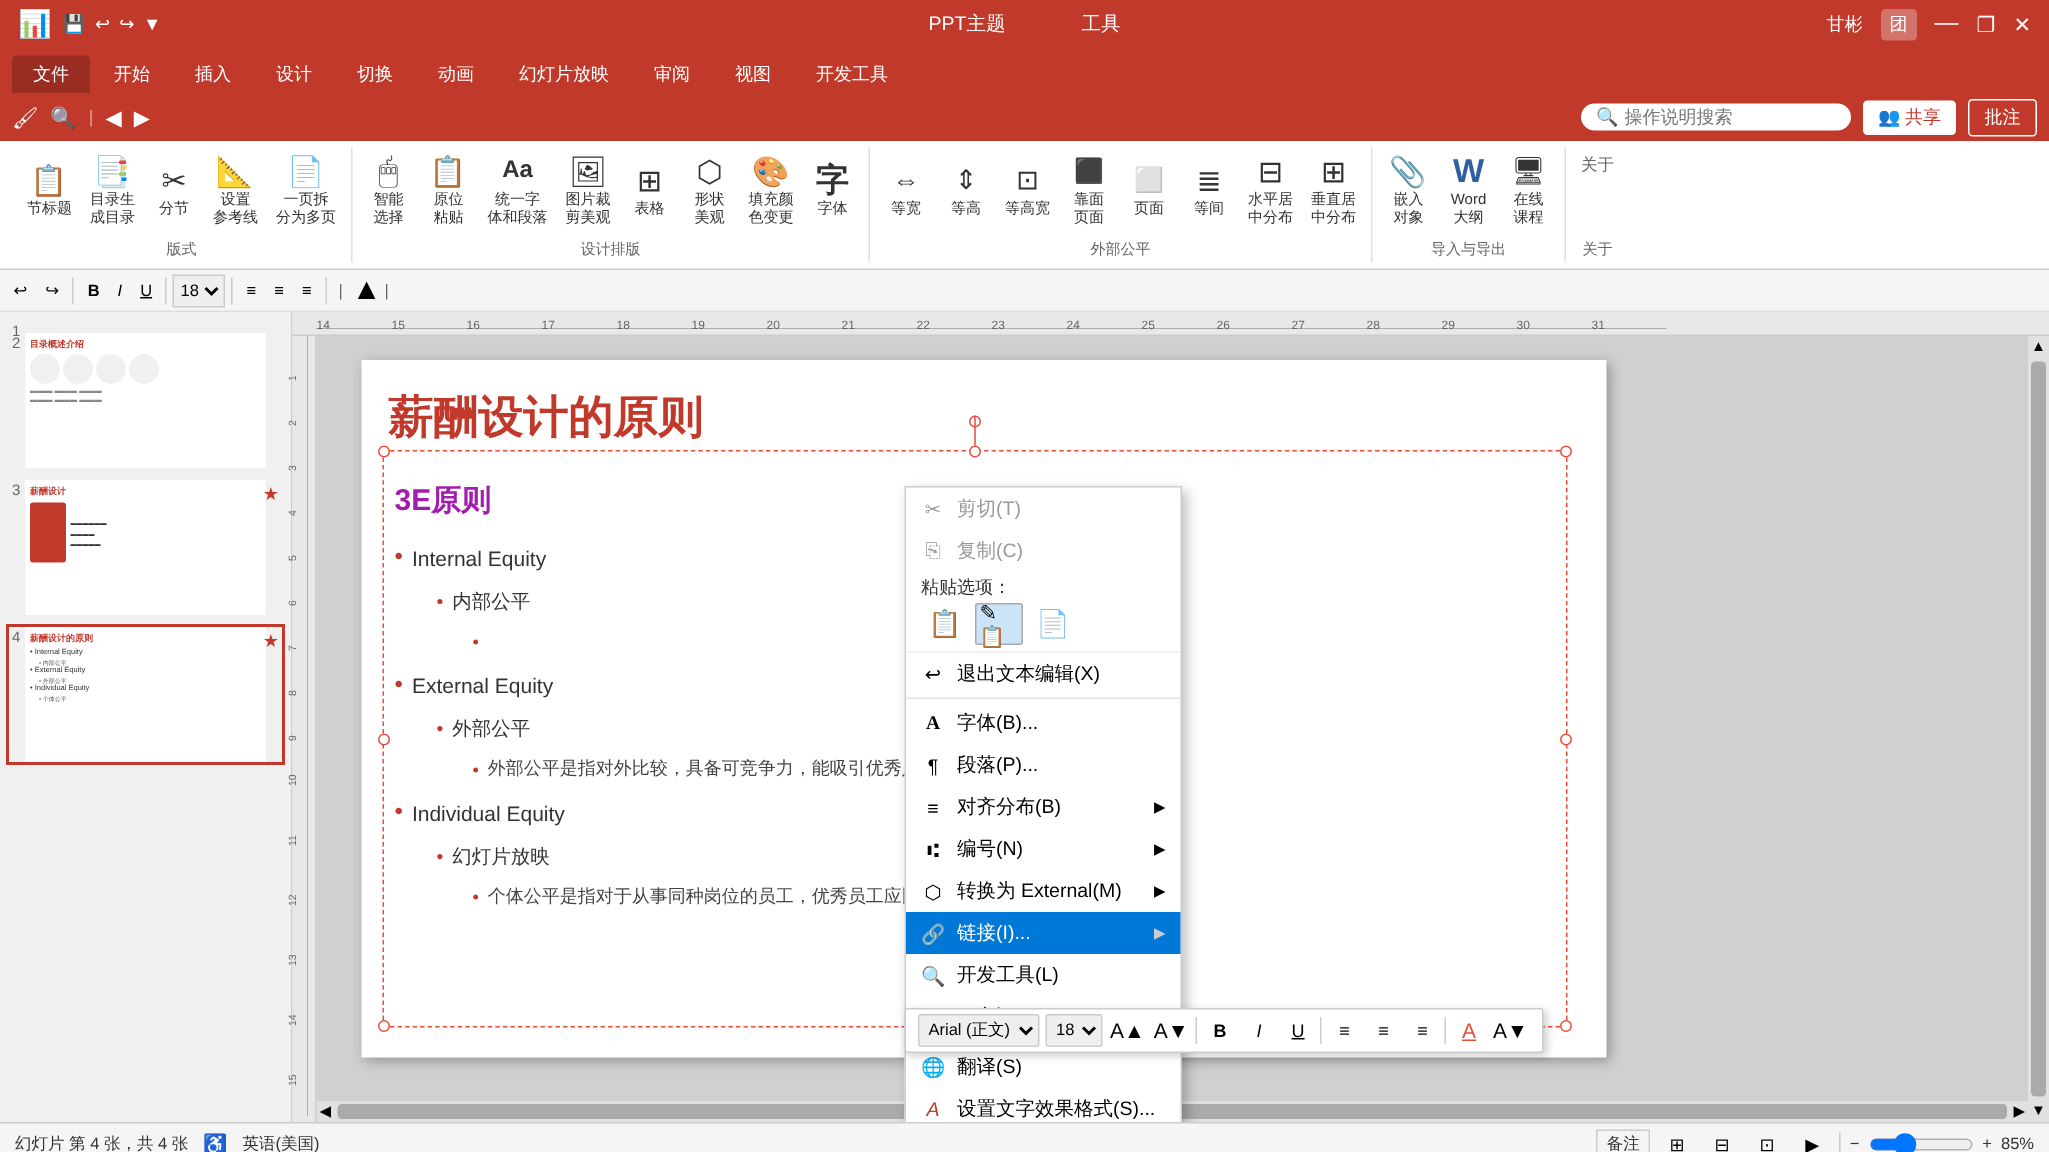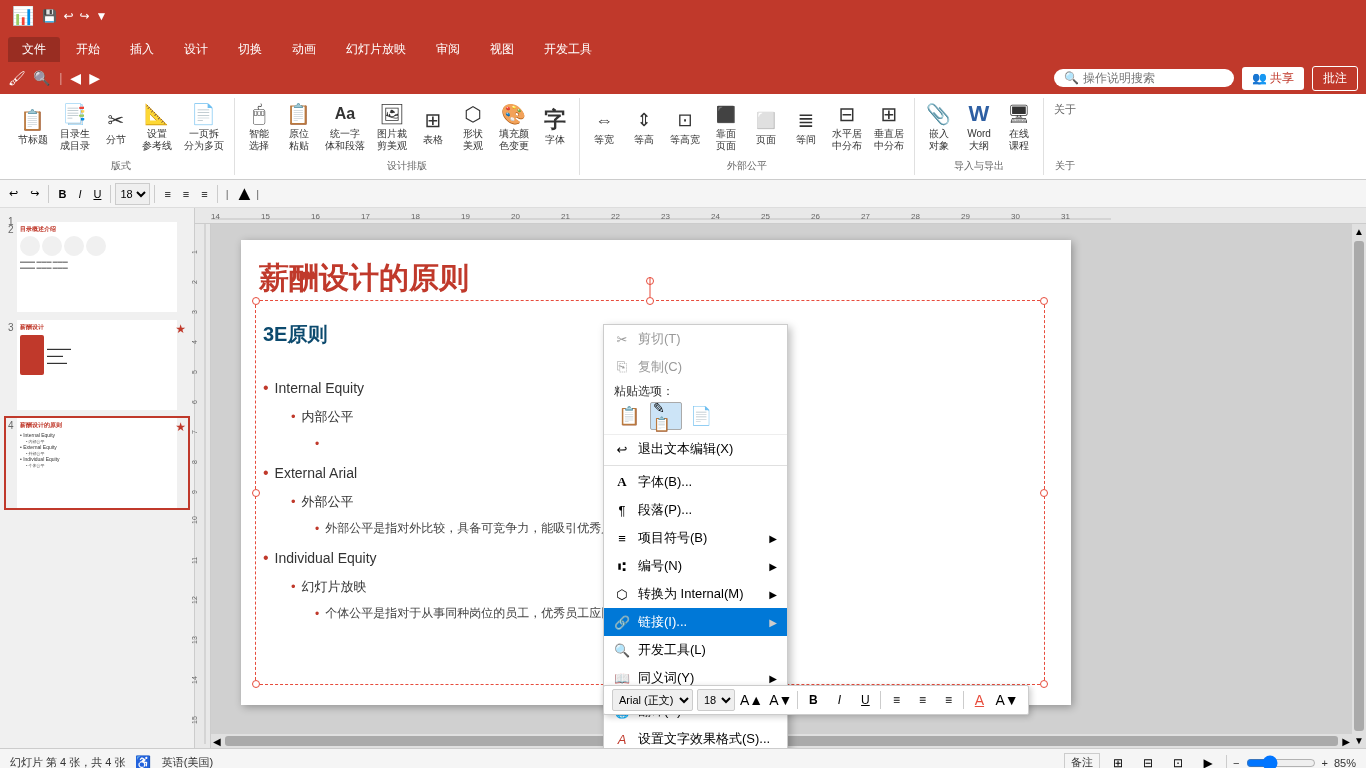--- a/index.html
+++ b/index.html
@@ -74,21 +74,21 @@
     .ctx-item { display: flex; align-items: center; padding: 5px 10px; cursor: pointer; gap: 8px; white-space: nowrap; }
     .ctx-item:hover, .ctx-item.highlighted { background: #0078d7; color: white; }
     .ctx-item .ctx-icon { width: 16px; font-size: 13px; text-align: center; }
     .ctx-item .ctx-label { flex: 1; }
     .ctx-item .ctx-shortcut { font-size: 11px; color: #888; }
     .ctx-separator { height: 1px; background: #e0e0e0; margin: 2px 0; }
     .ctx-arrow { margin-left: auto; font-size: 10px; }
 
     
     #mini-toolbar {
-      position: absolute; top: 462px; left: 590px; background: white; border: 1px solid #ccc; box-shadow: 2px 2px 6px rgba(0,0,0,0.2); padding: 4px 8px; display: flex; align-items: center; gap: 6px; z-index: 100; border-radius: 2px; margin-top: 13px;
+      position: absolute; top: 462px; left: 590px; background: white; border: 1px solid #ccc; box-shadow: 2px 2px 6px rgba(0,0,0,0.2); padding: 4px 8px; display: flex; align-items: center; gap: 6px; z-index: 100; border-radius: 2px;
     }
     .mini-tb-btn { height: 22px; min-width: 22px; border: 1px solid transparent; background: transparent; cursor: pointer; font-size: 12px; display: flex; align-items: center; justify-content: center; border-radius: 2px; }
     .mini-tb-btn.bold { font-weight: bold; }
     .mini-tb-btn.italic { font-style: italic; }
     .mini-tb-btn.underline { text-decoration: underline; }
     .mini-tb-divider { width: 1px; height: 18px; background: #ccc; }
 
     
     #status-bar { height: 28px; background: #f5f5f5; border-top: 1px solid #ccc; display: flex; align-items: center; padding: 0 10px; gap: 10px; font-size: 11px; color: #333; }
     .view-btn { width: 24px; height: 22px; border: 1px solid transparent; background: transparent; cursor: pointer; font-size: 12px; display: flex; align-items: center; justify-content: center; border-radius: 2px; }
@@ -107,20 +107,30 @@
 
 <div id="title-bar">
   <div style="display:flex;align-items:center;gap:8px;width:200px;">
     <span style="font-size:18px;color:white;">📊</span>
     <span style="font-size:12px;display:flex;gap:6px;">
       <span style="cursor:pointer;">💾</span>
       <span style="cursor:pointer;">↩</span>
       <span style="cursor:pointer;">↪</span>
       <span style="cursor:pointer;">▼</span>
     </span>
+  </div>
+  <div class="title">
+    <span>PPT主题</span>&nbsp;&nbsp;&nbsp;&nbsp;&nbsp;&nbsp;&nbsp;&nbsp;&nbsp;&nbsp;&nbsp;&nbsp;&nbsp;&nbsp;<span>工具</span>
+  </div>
+  <div style="display:flex;align-items:center;gap:12px;width:200px;justify-content:flex-end;">
+    <span style="font-size:12px;">甘彬</span>
+    <span style="background:rgba(255,255,255,0.3);padding:2px 6px;border-radius:3px;cursor:pointer;">团</span>
+    <span style="cursor:pointer;font-size:16px;">—</span>
+    <span style="cursor:pointer;font-size:14px;">❐</span>
+    <span style="cursor:pointer;font-size:14px;">✕</span>
   </div>
 </div>
 
 <div id="tab-bar">
   <div class="tab" style="background:rgba(0,0,0,0.2);">文件</div>
   <div class="tab">开始</div>
   <div class="tab">插入</div>
   <div class="tab">设计</div>
   <div class="tab">切换</div>
   <div class="tab">动画</div>
@@ -425,41 +435,41 @@
             <div style="position:absolute;bottom:-4px;left:-4px;width:8px;height:8px;background:white;border:1px solid #e74c3c;border-radius:50%;"></div>
             <div style="position:absolute;bottom:-4px;left:50%;width:8px;height:8px;background:white;border:1px solid #e74c3c;border-radius:50%;transform:translateX(-50%);"></div>
             <div style="position:absolute;bottom:-4px;right:-4px;width:8px;height:8px;background:white;border:1px solid #e74c3c;border-radius:50%;"></div>
 
             <div style="position:absolute;top:-24px;left:50%;width:8px;height:8px;background:white;border:1px solid #e74c3c;border-radius:50%;transform:translateX(-50%);"></div>
             <div style="position:absolute;top:-24px;left:50%;width:1px;height:20px;background:#e74c3c;transform:translateX(-50%);"></div>
           </div>
 
           <div style="position:absolute;top:75px;left:22px;right:22px;font-family:'Microsoft YaHei',Arial;line-height:1.9;">
 
-            <div style="font-size:20px;font-weight:bold;color:#0c4a6e;margin-bottom:20px;">3E原则</div>
+            <div style="font-size:20px;font-weight:bold;color:#a21caf;margin-bottom:4px;">3E原则</div>
 
             <div style="font-size:14px;color:#333;display:flex;align-items:center;gap:6px;margin-bottom:2px;">
               <span style="color:#c0392b;font-size:16px;">•</span>
               <span>Internal Equity</span>
             </div>
             <div style="padding-left:28px;">
               <div style="font-size:13px;color:#333;display:flex;align-items:center;gap:6px;margin-bottom:2px;">
                 <span style="color:#c0392b;">•</span>
                 <span>内部公平</span>
               </div>
               <div style="padding-left:24px;">
                 <div style="font-size:12px;color:#444;display:flex;align-items:flex-start;gap:6px;margin-bottom:2px;">
                   <span style="color:#c0392b;margin-top:1px;">•</span>
                 </div>
               </div>
             </div>
 
             <div style="font-size:14px;color:#333;display:flex;align-items:center;gap:6px;margin-bottom:2px;">
               <span style="color:#c0392b;font-size:16px;">•</span>
-              <span>External Arial</span>
+              <span>External Equity</span>
             </div>
             <div style="padding-left:28px;">
               <div style="font-size:13px;color:#333;display:flex;align-items:center;gap:6px;margin-bottom:2px;">
                 <span style="color:#c0392b;">•</span>
                 <span>外部公平</span>
               </div>
               <div style="padding-left:24px;">
                 <div style="font-size:12px;color:#444;display:flex;align-items:flex-start;gap:6px;margin-bottom:2px;">
                   <span style="color:#c0392b;margin-top:1px;">•</span>
                   <span>外部公平是指对外比较，具备可竞争力，能吸引优秀人才加盟。</span>
@@ -519,33 +529,33 @@
             <span class="ctx-label">字体(B)...</span>
           </div>
 
           <div class="ctx-item">
             <span class="ctx-icon">¶</span>
             <span class="ctx-label">段落(P)...</span>
           </div>
 
           <div class="ctx-item">
             <span class="ctx-icon">≡</span>
-            <span class="ctx-label">项目符号(B)</span>
+            <span class="ctx-label">对齐分布(B)</span>
             <span class="ctx-arrow">▶</span>
           </div>
 
           <div class="ctx-item">
             <span class="ctx-icon">⑆</span>
             <span class="ctx-label">编号(N)</span>
             <span class="ctx-arrow">▶</span>
           </div>
 
           <div class="ctx-item">
             <span class="ctx-icon">⬡</span>
-            <span class="ctx-label">转换为 Internal(M)</span>
+            <span class="ctx-label">转换为 External(M)</span>
             <span class="ctx-arrow">▶</span>
           </div>
 
           <div class="ctx-item highlighted">
             <span class="ctx-icon">🔗</span>
             <span class="ctx-label">链接(I)...</span>
             <span class="ctx-arrow" style="color:#ccc;">▶</span>
           </div>
 
           <div class="ctx-item">

